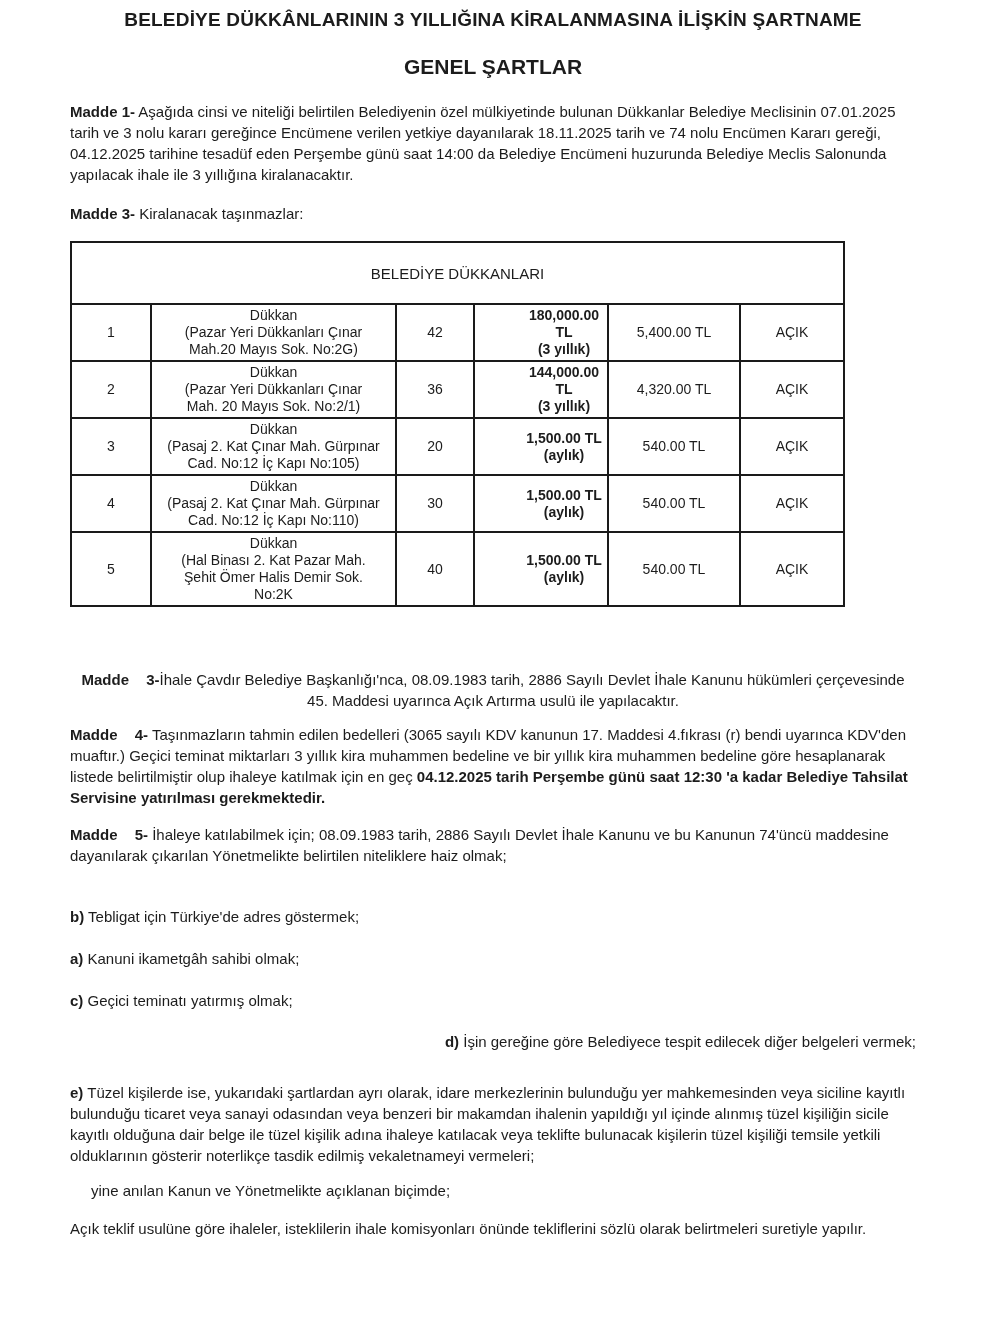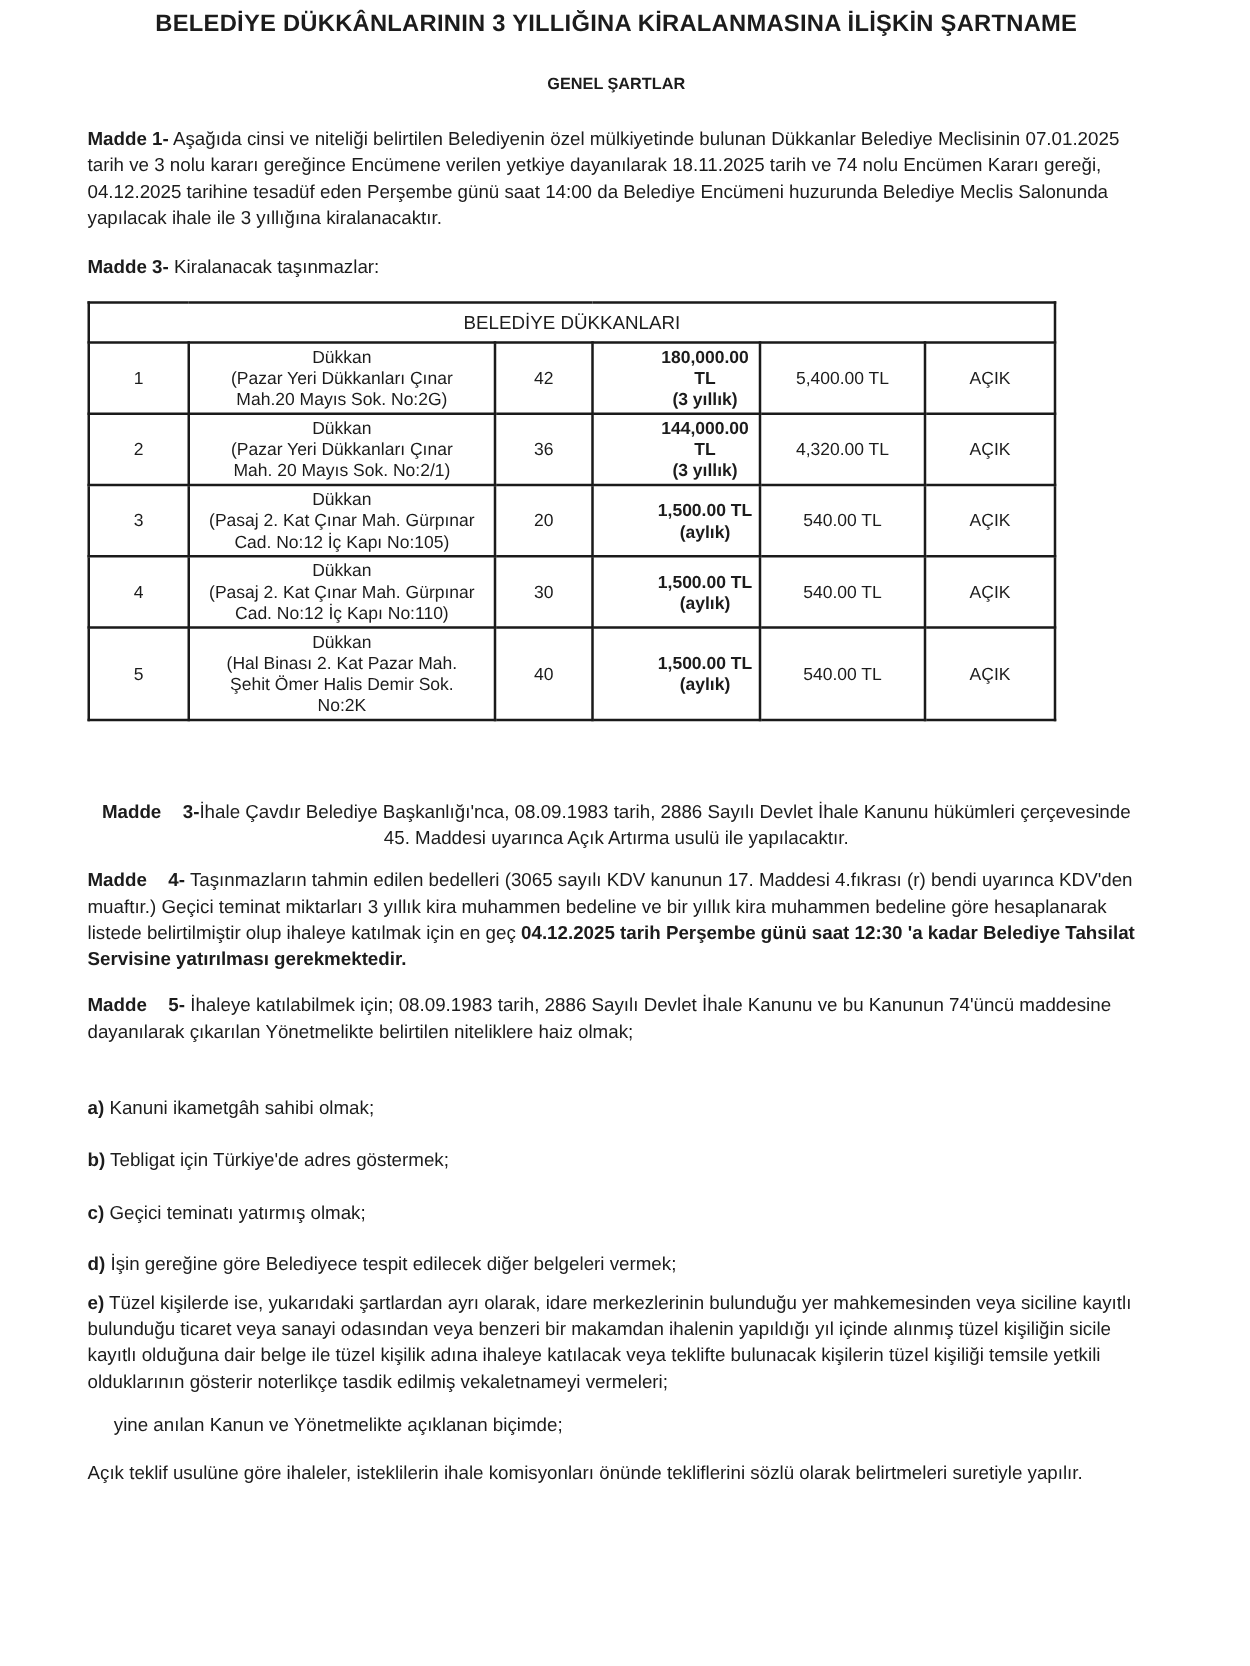--- a/index.html
+++ b/index.html
@@ -13,52 +13,52 @@
     -webkit-font-smoothing: antialiased;
   }
   .page { padding: 9px 84px 0 70px; box-sizing: border-box; }
   .b { font-weight: bold; }
   .gap { word-spacing: 13px; }
   .doc-title {
     text-align: center; font-weight: bold; font-size: 19px;
     letter-spacing: 0.2px; margin: 0 0 26px 0;
   }
   .doc-subtitle {
-    text-align: center; font-weight: bold; font-size: 13px;
+    text-align: center; font-weight: bold; font-size: 21px;
     margin: 0 0 24px 0;
   }
   p { margin: 0; }
   .m1 { margin-bottom: 18px; }
   .m2 { margin-bottom: 17px; }
   .m3 { margin-bottom: 13px; text-align: center; }
   .m4 { margin-bottom: 16px; }
   .m5 { margin-bottom: 40px; }
   .cond { margin-bottom: 21px; }
   .cond-c { margin-bottom: 20px; }
-  .cond-d { margin-bottom: 10px; }
+  .cond-d { margin-bottom: 30px; text-align: right; }
   .cond-e { margin-bottom: 14px; }
   .closing-yine { margin-bottom: 17px; padding-left: 5px; margin-left: 16px; }
   .closing-acik { margin-bottom: 16px; }
   .props-table {
     border-collapse: collapse;
     table-layout: fixed;
     width: 773px;
     margin: 0 0 62px 0;
     font-size: 14px;
     line-height: 17px;
     color: #1c1c1c;
   }
   .props-table td, .props-table th {
     border: 2px solid #1a1a1a;
     text-align: center;
     vertical-align: middle;
     padding: 2px 2px;
     font-weight: normal;
   }
-  .props-table .tbl-title-cell { height: 24px; font-size: 15px; padding: 3px; }
+  .props-table .tbl-title-cell { height: 24px; font-size: 15px; padding: 18px; }
   .props-table th.col-h { font-weight: bold; height: 48px; font-size: 14px; }
   .props-table .row-std td { height: 51px; }
   .props-table .row-tall td { height: 68px; }
   .props-table .bedel { font-weight: bold; padding-left: 48px; }
   .cinsi-line { display: block; }
 </style>
 </head>
 <body>
 
 <div class="page">
@@ -163,22 +163,22 @@
       </tr>
     </tbody>
   </table>
 
   <p class="m3"><span class="b gap">Madde 3-</span><span>İhale Çavdır Belediye Başkanlığı'nca, 08.09.1983 tarih, 2886 Sayılı Devlet İhale Kanunu hükümleri çerçevesinde 45. Maddesi uyarınca Açık Artırma usulü ile yapılacaktır.</span></p>
 
   <p class="m4"><span class="b gap">Madde 4-</span><span> Taşınmazların tahmin edilen bedelleri (3065 sayılı KDV kanunun 17. Maddesi 4.fıkrası (r) bendi uyarınca KDV'den muaftır.) Geçici teminat miktarları 3 yıllık kira muhammen bedeline ve bir yıllık kira muhammen bedeline göre hesaplanarak listede belirtilmiştir olup ihaleye katılmak için en geç </span><span class="b">04.12.2025 tarih Perşembe günü saat 12:30 'a kadar Belediye Tahsilat Servisine yatırılması gerekmektedir.</span></p>
 
   <p class="m5"><span class="b gap">Madde 5-</span><span> İhaleye katılabilmek için; 08.09.1983 tarih, 2886 Sayılı Devlet İhale Kanunu ve bu Kanunun 74'üncü maddesine dayanılarak çıkarılan Yönetmelikte belirtilen niteliklere haiz olmak;</span></p>
 
+  <p class="cond"><span class="b">b)</span><span> Tebligat için Türkiye'de adres göstermek;</span></p>
   <p class="cond"><span class="b">a)</span><span> Kanuni ikametgâh sahibi olmak;</span></p>
-  <p class="cond"><span class="b">b)</span><span> Tebligat için Türkiye'de adres göstermek;</span></p>
   <p class="cond cond-c"><span class="b">c)</span><span> Geçici teminatı yatırmış olmak;</span></p>
   <p class="cond cond-d"><span class="b">d)</span><span> İşin gereğine göre Belediyece tespit edilecek diğer belgeleri vermek;</span></p>
   <p class="cond-e"><span class="b">e)</span><span> Tüzel kişilerde ise, yukarıdaki şartlardan ayrı olarak, idare merkezlerinin bulunduğu yer mahkemesinden veya siciline kayıtlı bulunduğu ticaret veya sanayi odasından veya benzeri bir makamdan ihalenin yapıldığı yıl içinde alınmış tüzel kişiliğin sicile kayıtlı olduğuna dair belge ile tüzel kişilik adına ihaleye katılacak veya teklifte bulunacak kişilerin tüzel kişiliği temsile yetkili olduklarının gösterir noterlikçe tasdik edilmiş vekaletnameyi vermeleri;</span></p>
 
   <p class="closing-yine">yine anılan Kanun ve Yönetmelikte açıklanan biçimde;</p>
   <p class="closing-acik">Açık teklif usulüne göre ihaleler, isteklilerin ihale komisyonları önünde tekliflerini sözlü olarak belirtmeleri suretiyle yapılır.</p>
 
 </div>
 
 </body></html>

